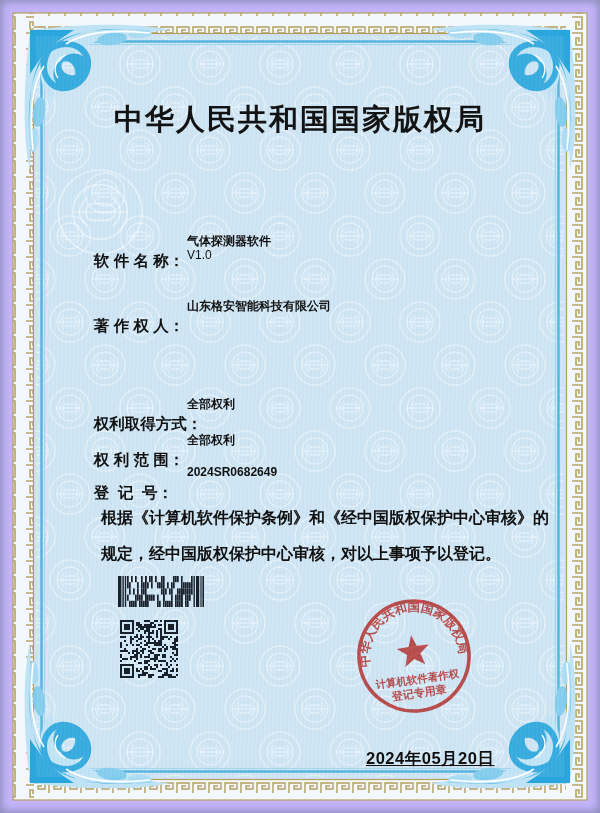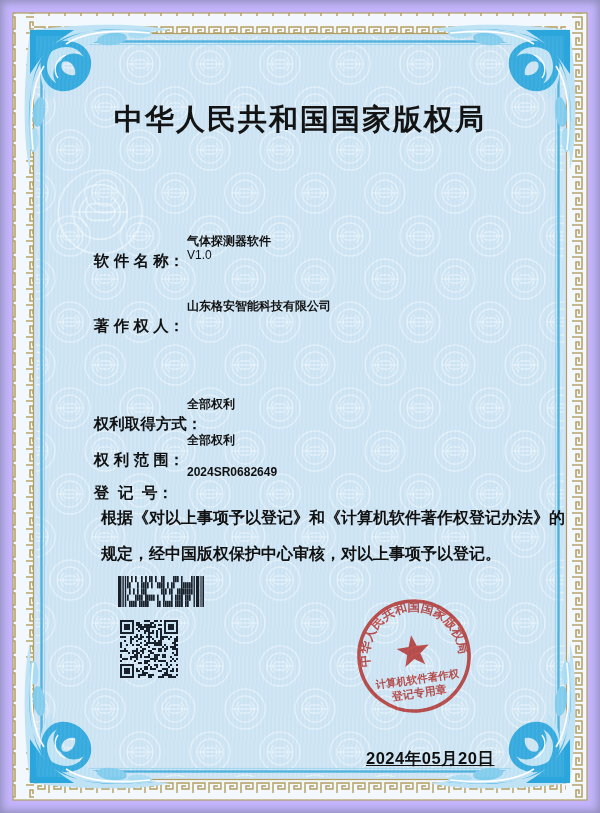--- a/index.html
+++ b/index.html
@@ -136,21 +136,21 @@
       <span class="label">权 利 范 围：</span>
       <span class="value">全部权利</span>
     </div>
 
     <div class="frow r5">
       <span class="label">登  记  号：</span>
       <span class="value">2024SR0682649</span>
     </div>
 
     <div class="statement">
-      <div class="l1">根据《对以上事项予以登记》和《计算机软件著作权登记办法》的</div>
+      <div class="l1">根据《计算机软件保护条例》和《经中国版权保护中心审核》的</div>
       <div class="l2">规定，经中国版权保护中心审核，对以上事项予以登记。</div>
     </div>
 
     <svg class="barcode" id="barcode-svg" viewBox="0 0 86 31" xmlns="http://www.w3.org/2000/svg">
         <rect x="0" y="0" width="3.4" height="31" fill="#18202b"></rect>
         <rect x="4.4" y="0" width="1.4" height="31" fill="#18202b"></rect>
         <rect x="6.8" y="0" width="1.4" height="31" fill="#18202b"></rect>
         <rect x="27" y="0" width="1.6" height="31" fill="#18202b"></rect>
         <rect x="45" y="0" width="1.6" height="31" fill="#18202b"></rect>
         <rect x="63" y="0" width="1.6" height="31" fill="#18202b"></rect>

